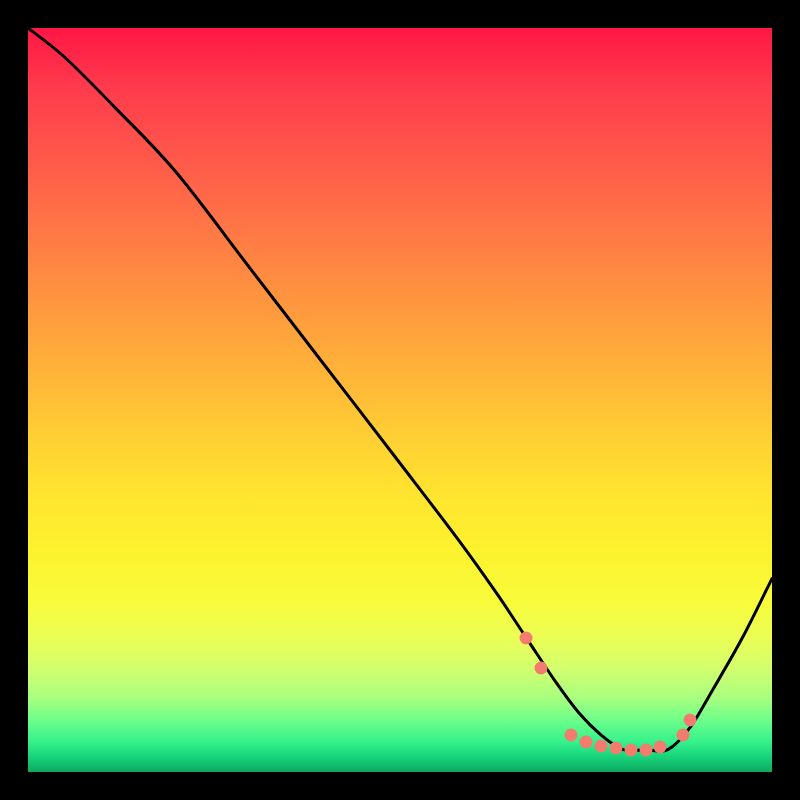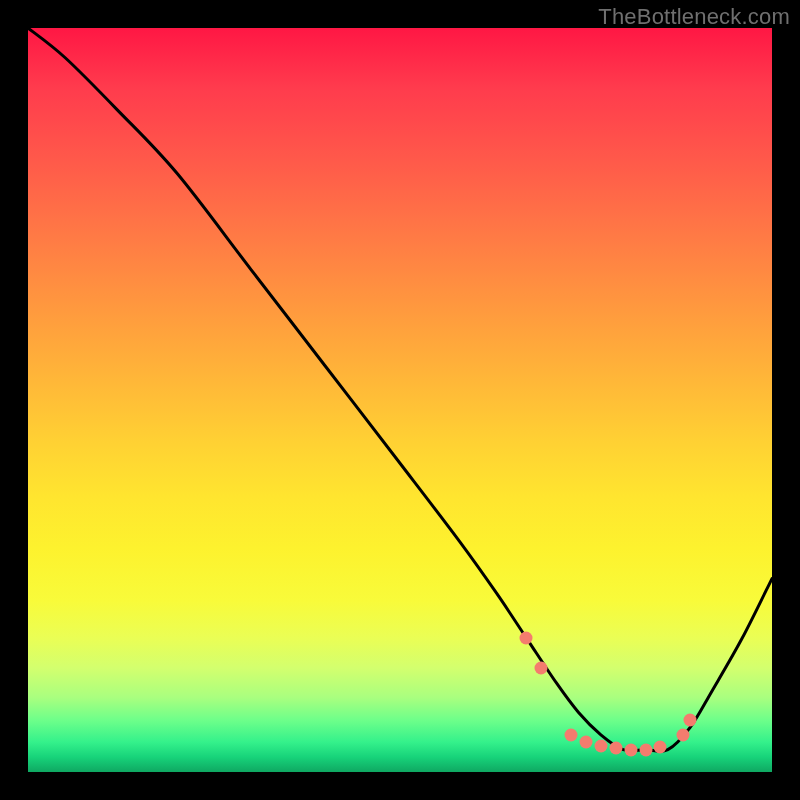--- a/index.html
+++ b/index.html
@@ -88,14 +88,13 @@
         <div class="dot" style="left: 558px; top: 714.24px;"></div>
         <div class="dot" style="left: 572.88px; top: 717.96px;"></div>
         <div class="dot" style="left: 587.76px; top: 720.192px;"></div>
         <div class="dot" style="left: 602.64px; top: 721.68px;"></div>
         <div class="dot" style="left: 617.52px; top: 721.68px;"></div>
         <div class="dot" style="left: 632.4px; top: 719.448px;"></div>
         <div class="dot" style="left: 654.72px; top: 706.8px;"></div>
         <div class="dot" style="left: 662.16px; top: 691.92px;"></div>
       </div>
   </div>
-  <div class="attribution">TheBottleneck.com</div>
 </div>
 
 </body></html>

